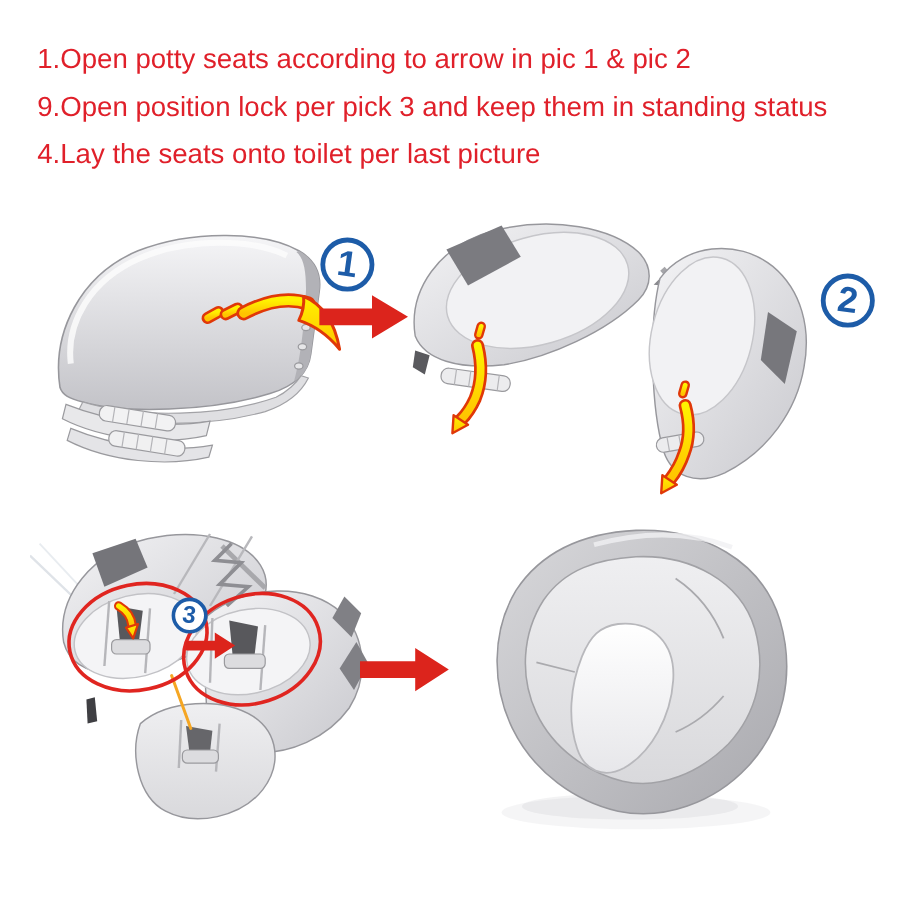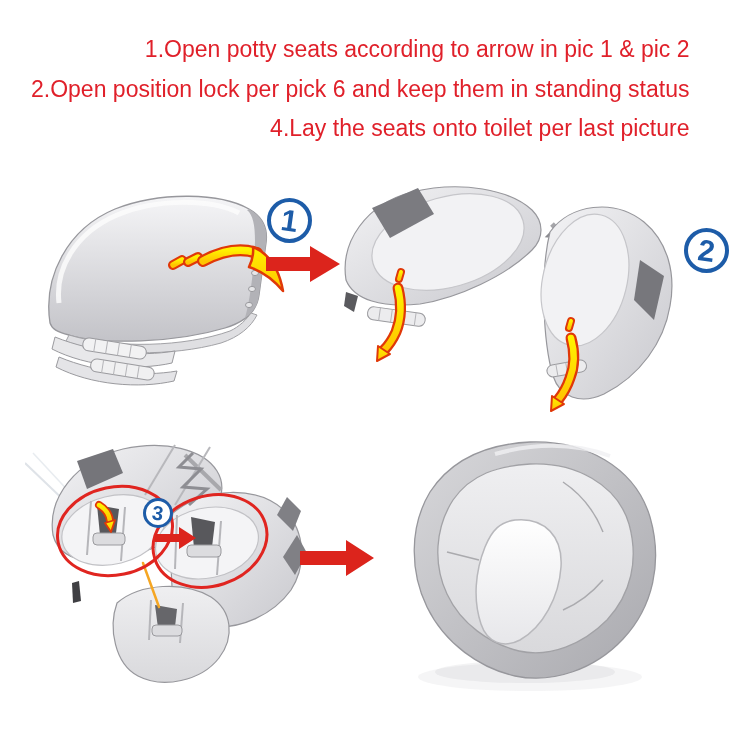--- a/index.html
+++ b/index.html
@@ -1,17 +1,17 @@
 <!DOCTYPE html>
 <html><head>
 <meta charset="utf-8">
 <style>
   html,body{margin:0;padding:0;background:#fff;}
   .sheet{position:relative;width:750px;height:750px;background:#ffffff;overflow:hidden;
-         font-family:"Liberation Sans",sans-serif;text-align:right;}
+         font-family:"Liberation Sans",sans-serif;}
   .instructions{position:absolute;left:31px;top:30px;color:#e0202a;font-size:23px;line-height:39.5px;
                 white-space:nowrap;}
   .fig{position:absolute;}
   .red-arrow{position:absolute;}
   .badge{position:absolute;background:#fff;border:4px solid #1d5ca8;color:#1d5ca8;border-radius:50%;
          display:flex;align-items:center;justify-content:center;font-weight:bold;box-sizing:border-box;
          z-index:5;}
   .badge span{display:block;transform:rotate(8deg);}
   #badge1{left:267px;top:198px;width:45px;height:45px;font-size:30px;}
   #badge2{left:684px;top:228px;width:45px;height:45px;font-size:30px;}
@@ -46,21 +46,21 @@
       </linearGradient>
       <linearGradient id="gYellow" x1="0" y1="0" x2="0" y2="1">
         <stop offset="0" stop-color="#fff200"></stop>
           <stop offset="1" stop-color="#ffc400"></stop>
       </linearGradient>
     </defs>
   </svg>
 
   <div class="instructions">
     <div>1.Open potty seats according to arrow in pic 1 &amp; pic 2</div>
-    <div>2.Open position lock per pick 6 and keep them in standing status</div>
+    <div>9.Open position lock per pick 3 and keep them in standing status</div>
     <div>4.Lay the seats onto toilet per last picture</div>
   </div>
 
   <svg class="fig" viewBox="0 0 320 215" style="left:25px;top:185px;width:320px;height:215px">
     <g>
       <path d="M 25,138 C 18,92 42,44 90,24 C 136,6 196,8 224,24 C 238,32 243,44 241,58 L 234,110
                C 232,126 220,137 200,143 C 150,158 78,160 44,150 C 32,147 27,144 25,138 Z" fill="url(#gBody)" stroke="#97979c" stroke-width="1.3"></path>
       <path d="M 34,118 C 30,84 50,48 92,30 C 132,13 186,14 214,28" fill="none" stroke="#fbfbfc" stroke-width="5" opacity="0.85"></path>
       <path d="M 224,24 C 238,32 243,44 241,58 L 234,110 C 233,120 228,128 220,133
                C 226,112 229,80 230,56 C 230,40 228,30 222,25 Z" fill="#b2b2b7"></path>

